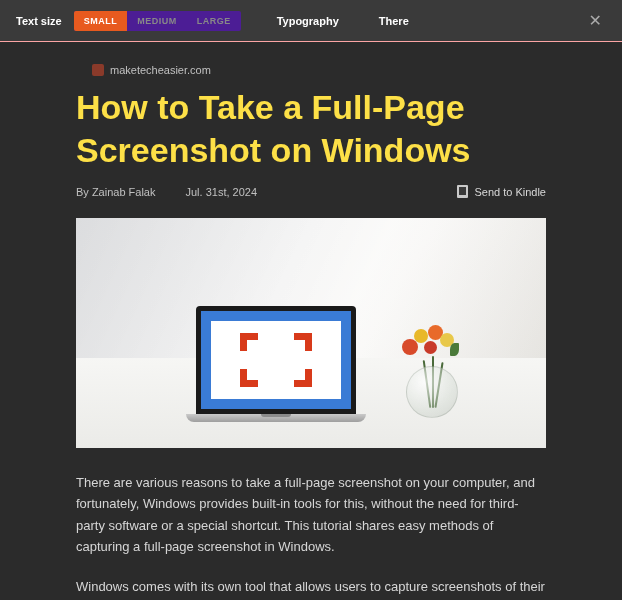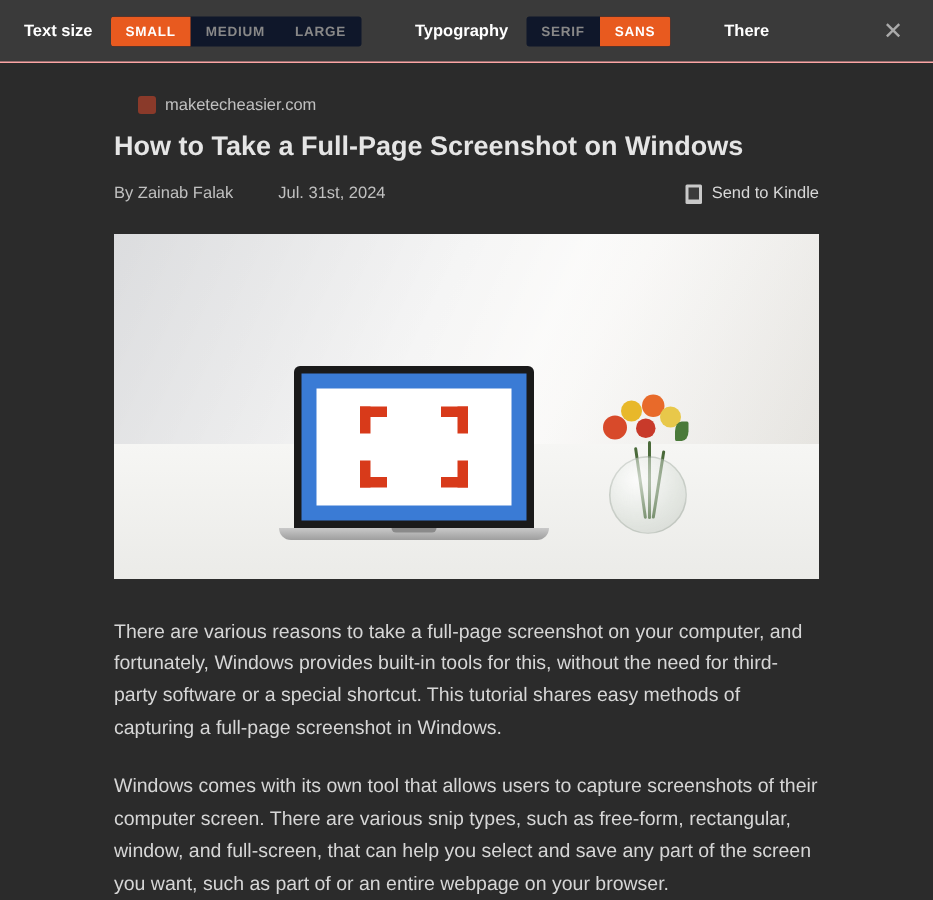--- a/index.html
+++ b/index.html
@@ -21,21 +21,21 @@
     font-size: 11px;
     border-bottom: 1px solid #fca5a5;
   }
   .tool-label {
     font-weight: 600;
     color: #fff;
     margin-right: 4px;
   }
   .seg {
     display: flex;
-    background: #0f172a;
+    background: #4c1d95;
     border-radius: 2px;
     overflow: hidden;
   }
   .seg-btn {
     padding: 5px 10px;
     font-size: 9px;
     letter-spacing: 0.5px;
     font-weight: 600;
     color: #888;
     cursor: pointer;
@@ -64,24 +64,24 @@
     margin-bottom: 10px;
     display:flex;
     align-items:center;
     gap:6px;
     padding-left:16px;
   }
   .site-fav{
     width:12px;height:12px;background:#8a3a2a;border-radius:2px;display:inline-block;
   }
   h1.title {
-    font-size: 18px;
+    font-size: 34px;
     font-weight: 700;
     line-height: 1.25;
-    color: #e5e5e5;
+    color: #fde047;
     margin-bottom: 14px;
   }
   .meta-row {
     display: flex;
     align-items: center;
     font-size: 11px;
     color: #c0c0c0;
     margin-bottom: 20px;
   }
   .meta-row .byline { margin-right: 30px; }
@@ -191,24 +191,20 @@
 
 <div class="toolbar">
   <span class="tool-label">Text size</span>
   <div class="seg">
     <div class="seg-btn active">SMALL</div>
     <div class="seg-btn">MEDIUM</div>
     <div class="seg-btn">LARGE</div>
   </div>
   <div class="tool-spacer"></div>
   <span class="tool-label">Typography</span>
-  <div class="seg">
-    <div class="seg-btn">SERIF</div>
-    <div class="seg-btn active">SANS</div>
-  </div>
   <div class="tool-spacer"></div>
   <span class="tool-label">There</span>
   <div class="close-x">✕</div>
 </div>
 
 <div class="content">
   <div class="site">
     <span class="site-fav"></span>
     <span>maketecheasier.com</span>
   </div>

